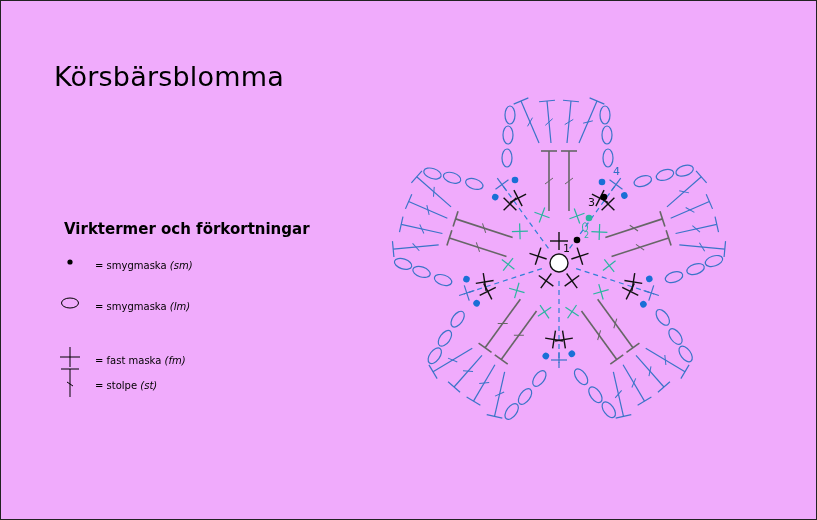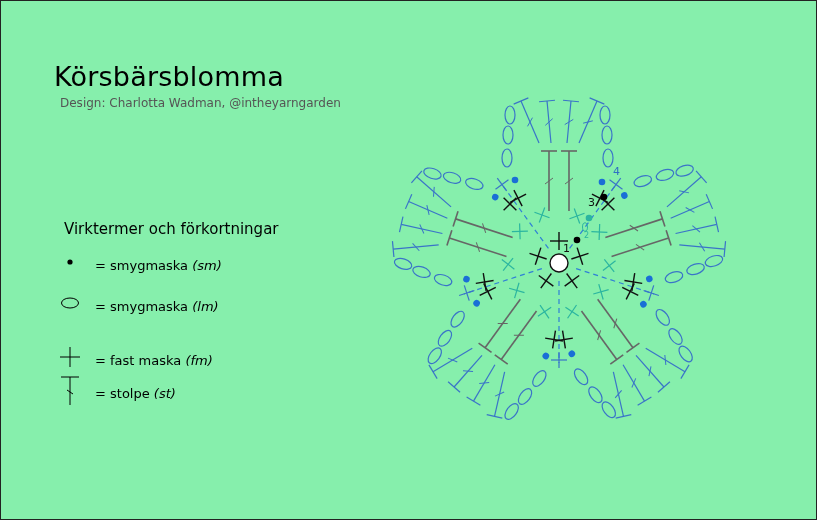--- a/index.html
+++ b/index.html
@@ -1,38 +1,37 @@
 <!DOCTYPE html>
 <html><head>
 <meta charset="utf-8">
 <style>
   html, body { margin: 0; padding: 0; background: #ffffff; }
   #frame {
     position: relative;
     width: 815px; height: 518px;
     border: 1px solid #222;
-    background: #86efac;
+    background: #f0abfc;
     overflow: hidden;
     font-family: "DejaVu Sans", sans-serif;
   }
   .title { position: absolute; left: 53px; top: 60px; font-size: 27px; color: #000; letter-spacing: 0.2px; }
   .subtitle { position: absolute; left: 59px; top: 95px; font-size: 12px; color: #555; }
-  .legend-heading { position: absolute; left: 63px; top: 219px; font-size: 15px; font-weight: normal; color: #000; }
+  .legend-heading { position: absolute; left: 63px; top: 219px; font-size: 15px; font-weight: bold; color: #000; }
   .legend-row { position: absolute; left: 56px; height: 24px; display: flex; align-items: center; }
   .legend-sym { width: 26px; height: 30px; position: relative; }
-  .legend-text { position: absolute; left: 38px; font-size: 13px; color: #000; white-space: nowrap; text-align: center; }
+  .legend-text { position: absolute; left: 38px; font-size: 10px; color: #000; white-space: nowrap; text-align: center; }
   .legend-text i { font-style: italic; }
   svg#chart { position: absolute; left: 0; top: 0; }
 </style>
 </head>
 <body>
 
 <div id="frame">
   <div class="title">Körsbärsblomma</div>
-  <div class="subtitle">Design: Charlotta Wadman, @intheyarngarden</div>
 
   <div class="legend-heading">Virktermer och förkortningar</div>
 
   <div class="legend-row" style="top:252px">
     <svg class="legend-sym" width="26" height="24">
       <circle cx="13" cy="12" r="2.6" fill="#000"></circle>
     </svg>
     <span class="legend-text"><span>= smygmaska </span><i>(sm)</i></span>
   </div>
 
@@ -44,21 +43,21 @@
   </div>
 
   <div class="legend-row" style="top:347px">
     <svg class="legend-sym" width="26" height="24">
       <line x1="3" y1="12" x2="23" y2="12" stroke="#000" stroke-width="1"></line>
       <line x1="13" y1="2" x2="13" y2="22" stroke="#000" stroke-width="1"></line>
     </svg>
     <span class="legend-text"><span>= fast maska </span><i>(fm)</i></span>
   </div>
 
-  <div class="legend-row" style="top:380px">
+  <div class="legend-row" style="top:372px">
     <svg class="legend-sym" width="26" height="34" style="margin-top:-6px">
       <line x1="4" y1="2" x2="22" y2="2" stroke="#000" stroke-width="1"></line>
       <line x1="13" y1="2" x2="13" y2="32" stroke="#000" stroke-width="1"></line>
       <line x1="10" y1="15" x2="16" y2="19" stroke="#000" stroke-width="1"></line>
     </svg>
     <span class="legend-text"><span>= stolpe </span><i>(st)</i></span>
   </div>
 
   <svg id="chart" width="815" height="518">
     <g id="petals">

